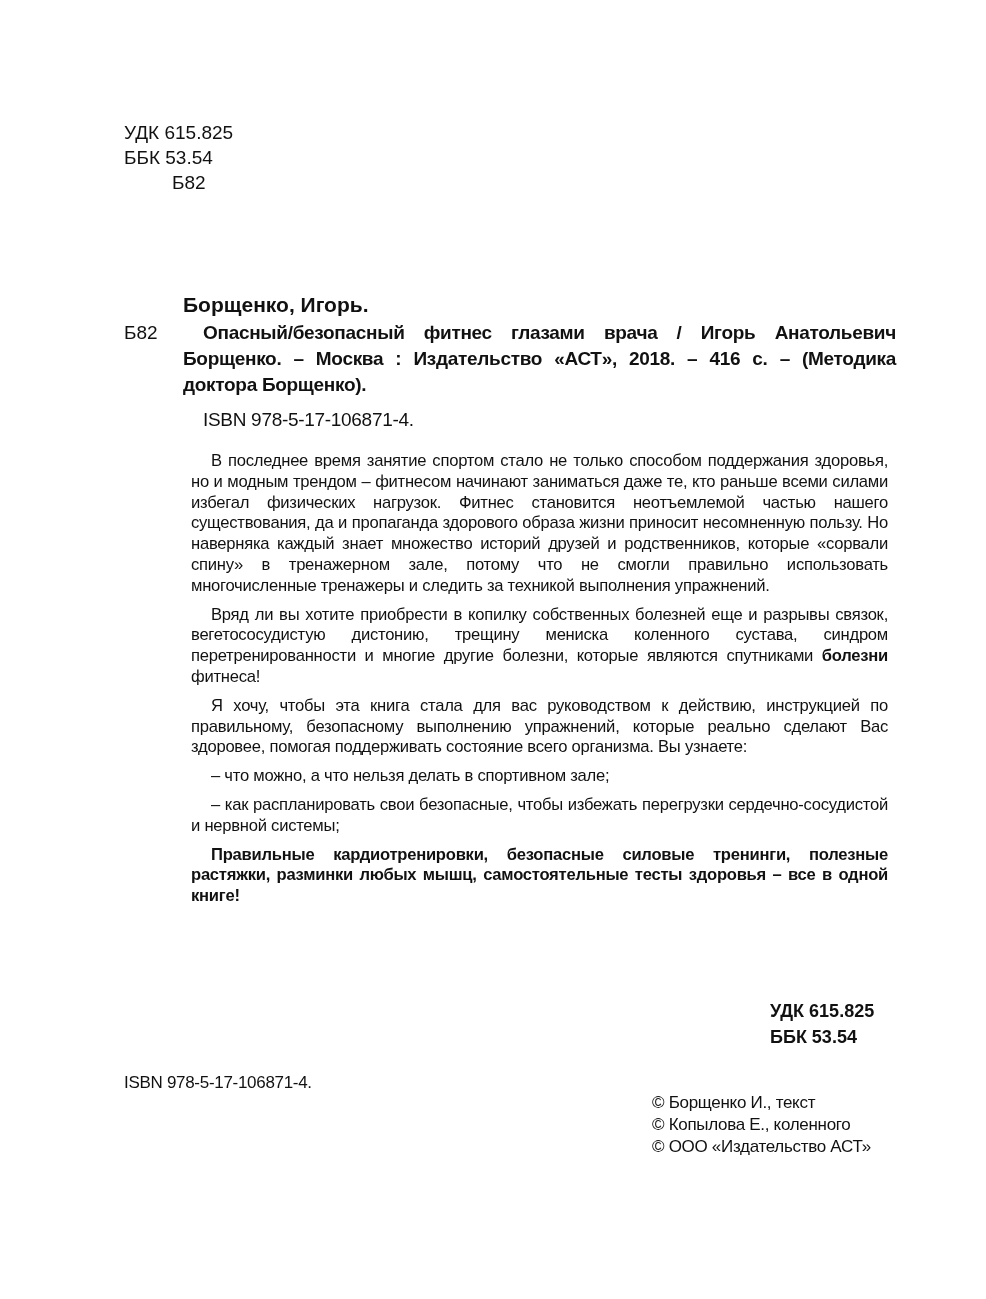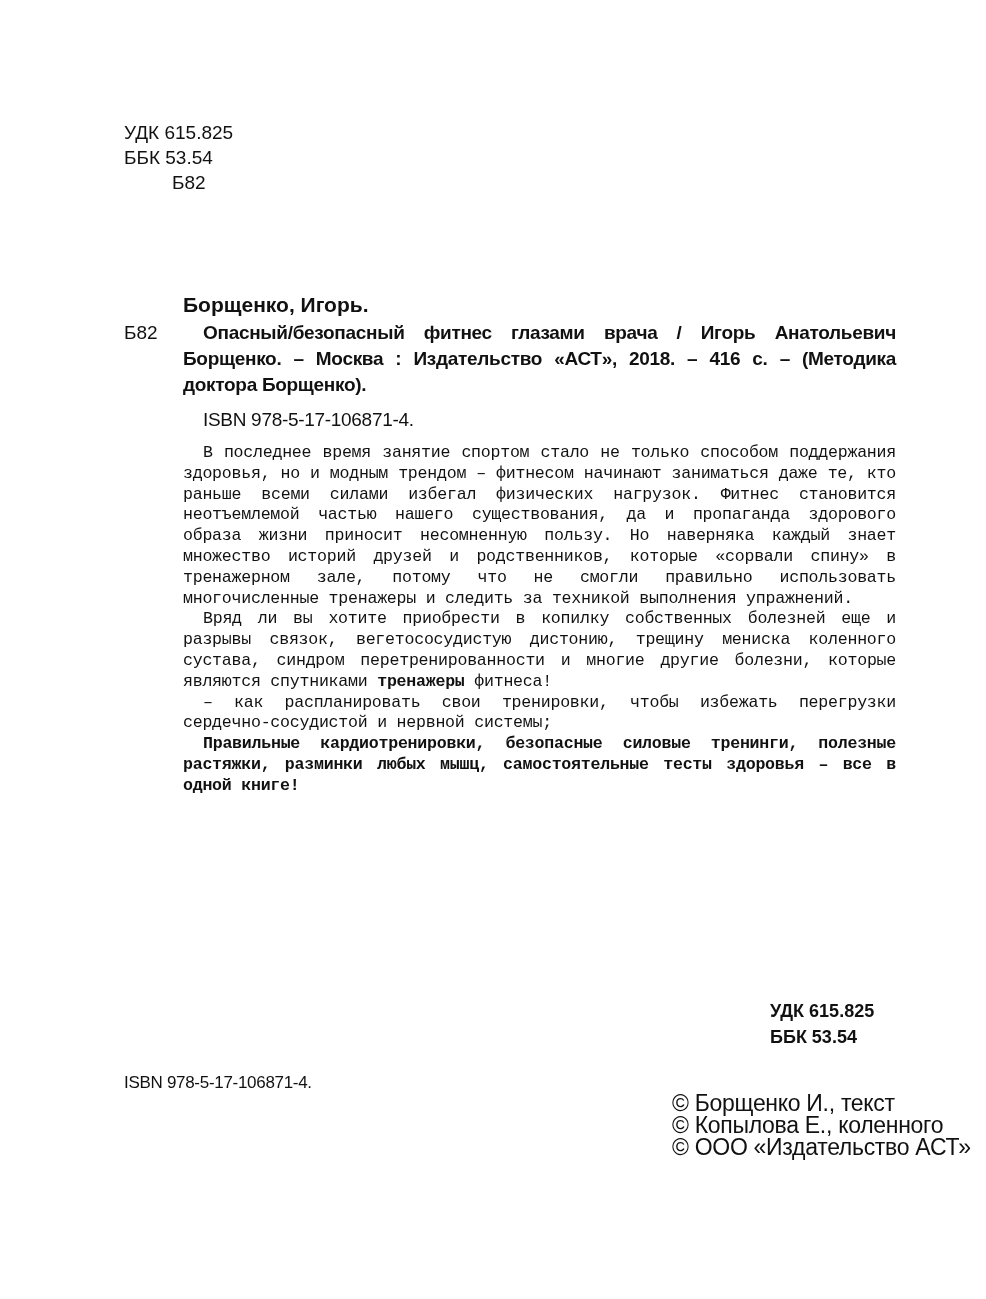--- a/index.html
+++ b/index.html
@@ -21,48 +21,50 @@
     font-weight: bold;
   }
   .biblio .first { text-indent: 20px; display: block; }
   .isbn-main { left: 203px; top: 407px; font-size: 19px; line-height: 26px; letter-spacing: -0.3px; }
 
   .annotation {
     position: absolute; left: 183px; top: 443px; width: 713px;
     font-size: 16.6px; line-height: 20.8px; text-align: justify;
     letter-spacing: -0.25px;
   }
-  .annotation p { margin: 0; text-indent: 20px; font-family: Liberation Mono, monospace; }
+  .annotation p { margin: 8px; text-indent: 20px; }
   .annotation b { font-weight: bold; }
   .annotation .finale { font-weight: bold; }
 
   .bottom-codes { left: 770px; top: 998px; font-size: 18px; font-weight: bold; line-height: 26px; }
   .isbn-bottom { left: 124px; top: 1072px; font-size: 17px; line-height: 22px; letter-spacing: -0.3px; }
-  .copyrights { left: 652px; top: 1092px; font-size: 23px; line-height: 22px; letter-spacing: -0.3px; margin-left: 20px; }
+  .copyrights { left: 652px; top: 1092px; font-size: 17px; line-height: 22px; letter-spacing: -0.3px; }
 </style>
 </head>
 <body>
 
 <div class="abs top-codes">
   <div>УДК 615.825</div>
   <div>ББК 53.54</div>
   <div class="b82">Б82</div>
 </div>
 
 <div class="abs author">Борщенко, Игорь.</div>
 <div class="abs b82-left">Б82</div>
 <div class="abs biblio">
   <span class="first">Опасный/безопасный фитнес глазами врача / Игорь Анатольевич Борщенко. – Москва : Издательство «АСТ», 2018. – 416 с. – (Методика доктора Борщенко).</span>
 </div>
 <div class="abs isbn-main">ISBN 978-5-17-106871-4.</div>
 
 <div class="annotation">
   <p>В последнее время занятие спортом стало не только способом поддержания здоровья, но и модным трендом – фитнесом начинают заниматься даже те, кто раньше всеми силами избегал физических нагрузок. Фитнес становится неотъемлемой частью нашего существования, да и пропаганда здорового образа жизни приносит несомненную пользу. Но наверняка каждый знает множество историй друзей и родственников, которые «сорвали спину» в тренажерном зале, потому что не смогли правильно использовать многочисленные тренажеры и следить за техникой выполнения упражнений.</p>
-  <p><span>Вряд ли вы хотите приобрести в копилку собственных болезней еще и разрывы связок, вегетососудистую дистонию, трещину мениска коленного сустава, синдром перетренированности и многие другие болезни, которые являются спутниками</span> <b>тренажеры</b><span> фитнеса!</span></p>
-  <p>– как распланировать свои тренировки, чтобы избежать перегрузки сердечно-сосудистой и нервной системы;</p>
+  <p><span>Вряд ли вы хотите приобрести в копилку собственных болезней еще и разрывы связок, вегетососудистую дистонию, трещину мениска коленного сустава, синдром перетренированности и многие другие болезни, которые являются спутниками</span> <b>болезни</b><span> фитнеса!</span></p>
+  <p>Я хочу, чтобы эта книга стала для вас руководством к действию, инструкцией по правильному, безопасному выполнению упражнений, которые реально сделают Вас здоровее, помогая поддерживать состояние всего организма. Вы узнаете:</p>
+  <p>– что можно, а что нельзя делать в спортивном зале;</p>
+  <p>– как распланировать свои безопасные, чтобы избежать перегрузки сердечно-сосудистой и нервной системы;</p>
   <p class="finale">Правильные кардиотренировки, безопасные силовые тренинги, полезные растяжки, разминки любых мышц, самостоятельные тесты здоровья – все в одной книге!</p>
 </div>
 
 <div class="abs bottom-codes">
   <div>УДК 615.825</div>
   <div>ББК 53.54</div>
 </div>
 
 <div class="abs isbn-bottom">ISBN 978-5-17-106871-4.</div>
 

